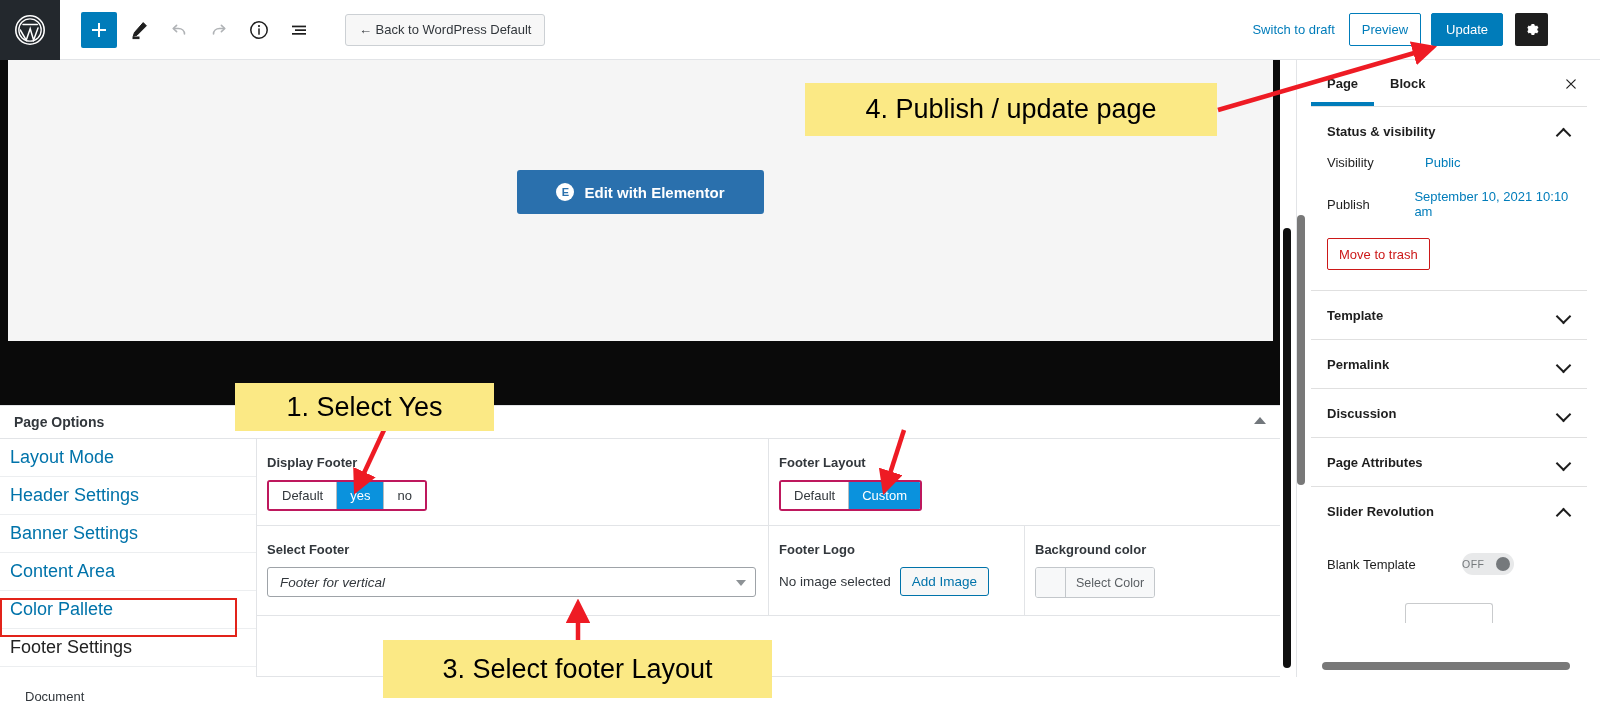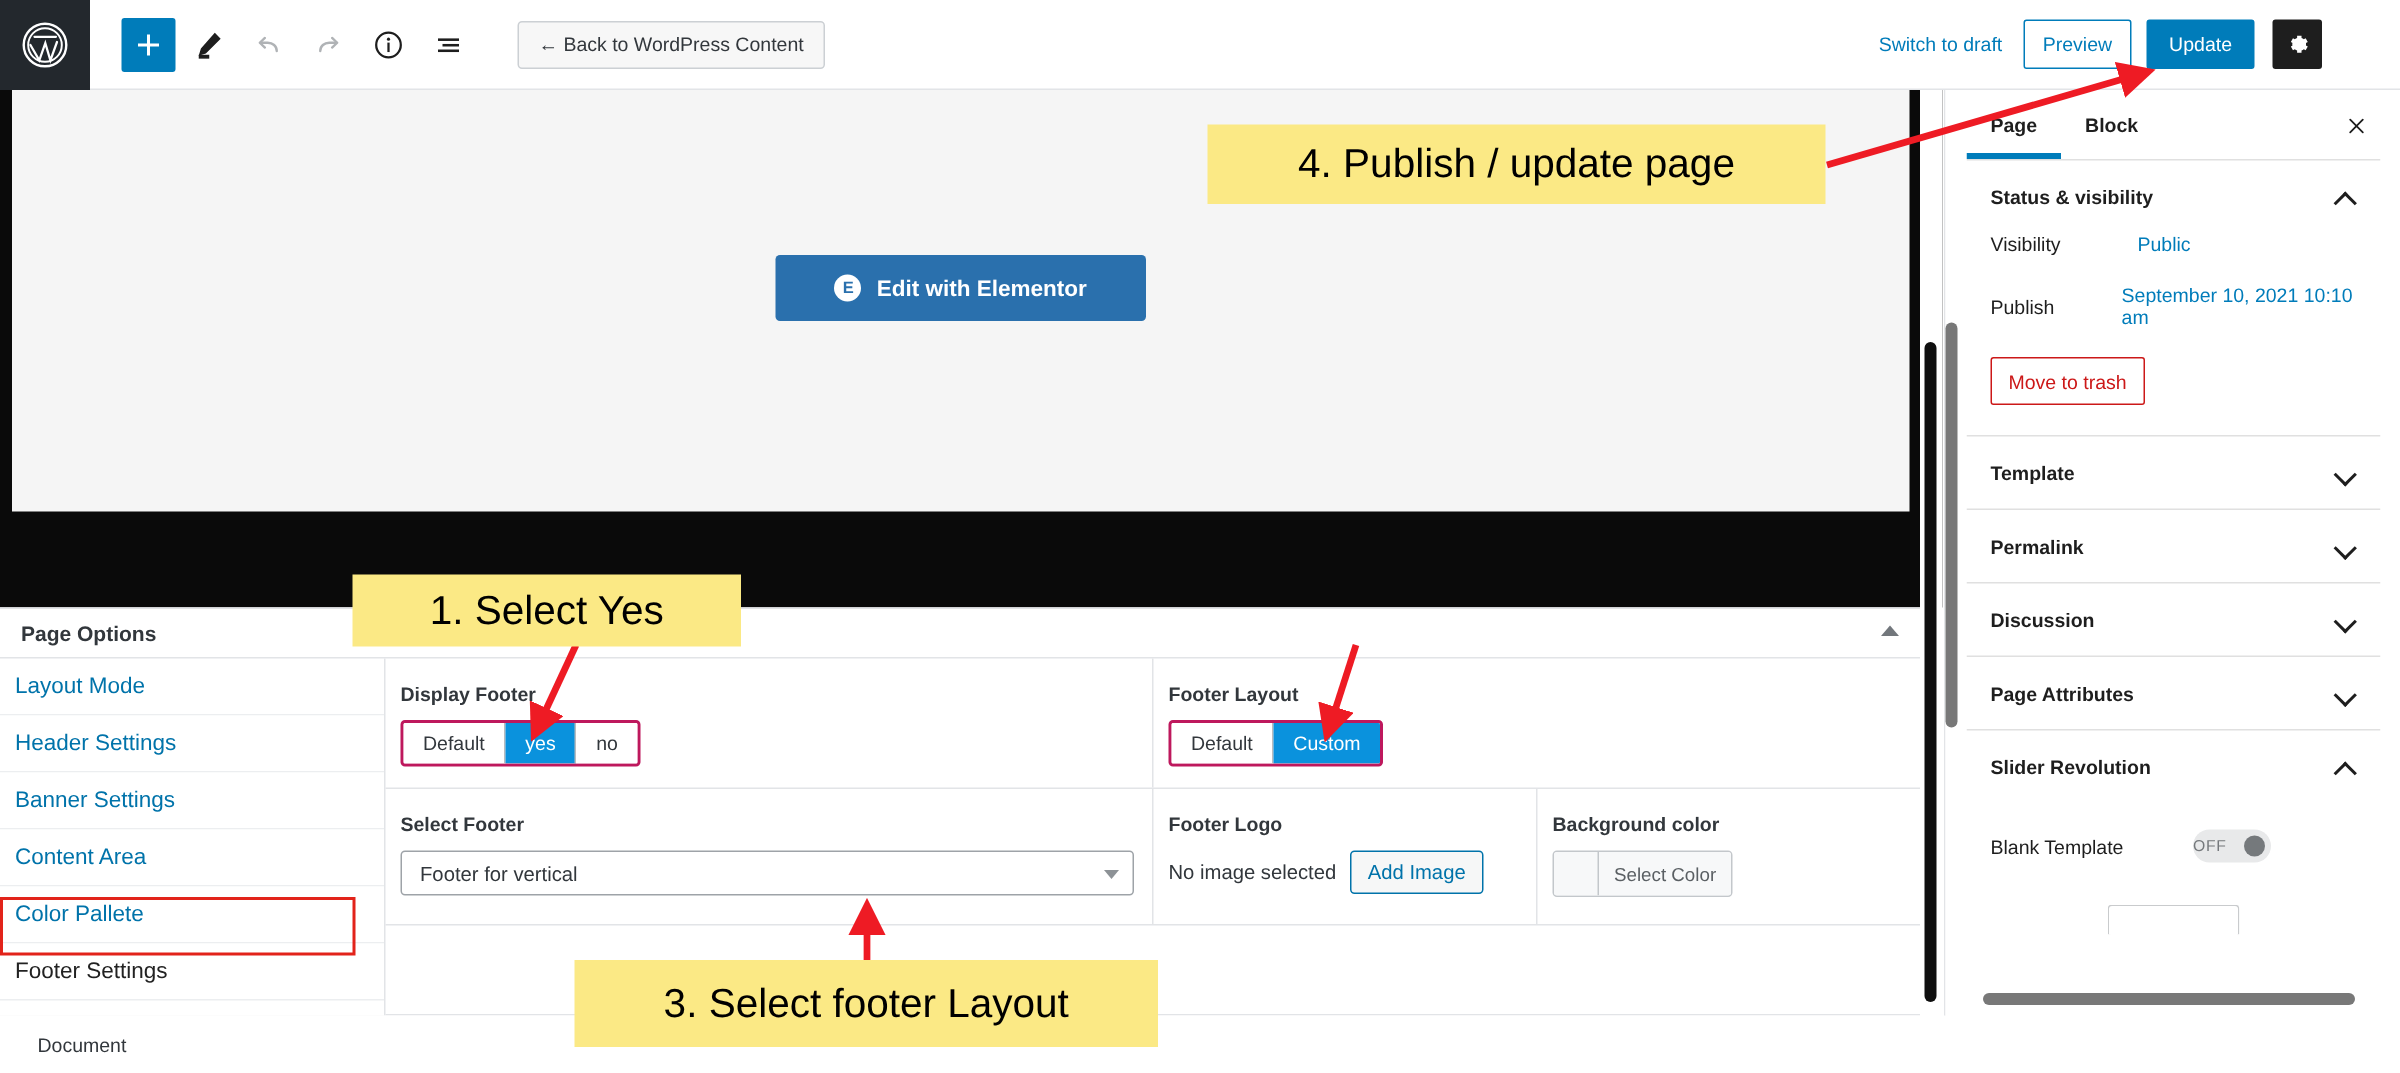--- a/index.html
+++ b/index.html
@@ -99,21 +99,21 @@
   .mb-collapse {
     position: absolute; right: 14px; top: 11px; width: 0; height: 0;
     border-left: 6px solid transparent; border-right: 6px solid transparent;
     border-bottom: 7px solid #72777c; cursor: pointer;
   }
   .mb-body { display: flex; height: 238px; }
 
   .opt-nav { width: 257px; border-right: 1px solid #e2e4e7; background: #fff; }
   .opt-nav-item {
     height: 38px; display: flex; align-items: center; padding-left: 10px;
-    font-size: 15px; color: #0073aa; border-bottom: 1px solid #eceef0;
+    font-size: 18px; color: #0073aa; border-bottom: 1px solid #eceef0;
     cursor: pointer; background: #fff;
   }
   .opt-nav-item.active { color: #222; position: relative; }
   .red-outline {
     position: absolute; left: 0px; top: 598px; width: 237px; height: 39px;
     border: 2px solid #e2231a; pointer-events: none; z-index: 30;
   }
 
   .opt-panels { flex: 1; display: flex; flex-direction: column; }
   .panel-row { display: flex; border-bottom: 1px solid #e2e4e7; }
@@ -128,21 +128,21 @@
   .bg-btn {
     height: 27px; padding: 0 13px; font-size: 13px; background: #fff; color: #32373c;
     border: 0; border-right: 1px solid #b9bcbf; cursor: pointer; line-height: 27px;
   }
   .bg-btn:last-child { border-right: 0; }
   .bg-btn.on { background: #0a92dd; color: #fff; }
 
   .select-box {
     width: 489px; height: 30px; border: 1px solid #9ea3a8; border-radius: 3px;
     background: #fff; display: flex; align-items: center; padding: 0 8px 0 12px;
-    font-size: 13.5px; color: #32373c; position: relative; cursor: pointer;
+    font-size: 13.5px; color: #32373c; position: relative; cursor: pointer; font-style: italic;
   }
   .select-caret {
     position: absolute; right: 9px; top: 12px; width: 0; height: 0;
     border-left: 5px solid transparent; border-right: 5px solid transparent;
     border-top: 6px solid #8d9296;
   }
   .logo-row { display: flex; align-items: center; gap: 0; }
   .logo-text { font-size: 13.5px; color: #32373c; margin-right: 9px; }
   .add-image-btn {
     height: 29px; padding: 0 11px; font-size: 13.5px; color: #0073aa;
@@ -296,21 +296,21 @@
       </button>
       <button class="tb-btn" aria-label="List view">
         <svg width="22" height="22" viewBox="0 0 22 22">
           <rect x="4" y="6.6" width="14" height="1.7" fill="#1e1e1e"></rect>
           <rect x="7" y="10.3" width="11" height="1.7" fill="#1e1e1e"></rect>
           <rect x="4" y="14" width="14" height="1.7" fill="#1e1e1e"></rect>
         </svg>
       </button>
     </div>
 
-    <button class="back-btn">← Back to WordPress Content</button>
+    <button class="back-btn">← Back to WordPress Default</button>
 
     <div class="tb-right">
       <button class="link-draft">Switch to draft</button>
       <button class="btn-preview">Preview</button>
       <button class="btn-update">Update</button>
       <button class="btn-gear" aria-label="Settings">
         <svg width="19" height="19" viewBox="0 0 20 20">
           <path d="M10 6.6a3.4 3.4 0 100 6.8 3.4 3.4 0 000-6.8zm0 5.1a1.7 1.7 0 110-3.4 1.7 1.7 0 010 3.4z" fill="#fff"></path>
           <path d="M17.4 11.6l-1.3-.7a6.6 6.6 0 000-1.8l1.3-.7-1.5-2.6-1.3.7a6.4 6.4 0 00-1.6-.9V4.1H9.9v1.5a6.4 6.4 0 00-1.6.9l-1.3-.7-1.5 2.6 1.3.7a6.6 6.6 0 000 1.8l-1.3.7 1.5 2.6 1.3-.7c.5.4 1 .7 1.6.9v1.5h3.1v-1.5c.6-.2 1.1-.5 1.6-.9l1.3.7z" fill="#fff"></path>
         </svg>

